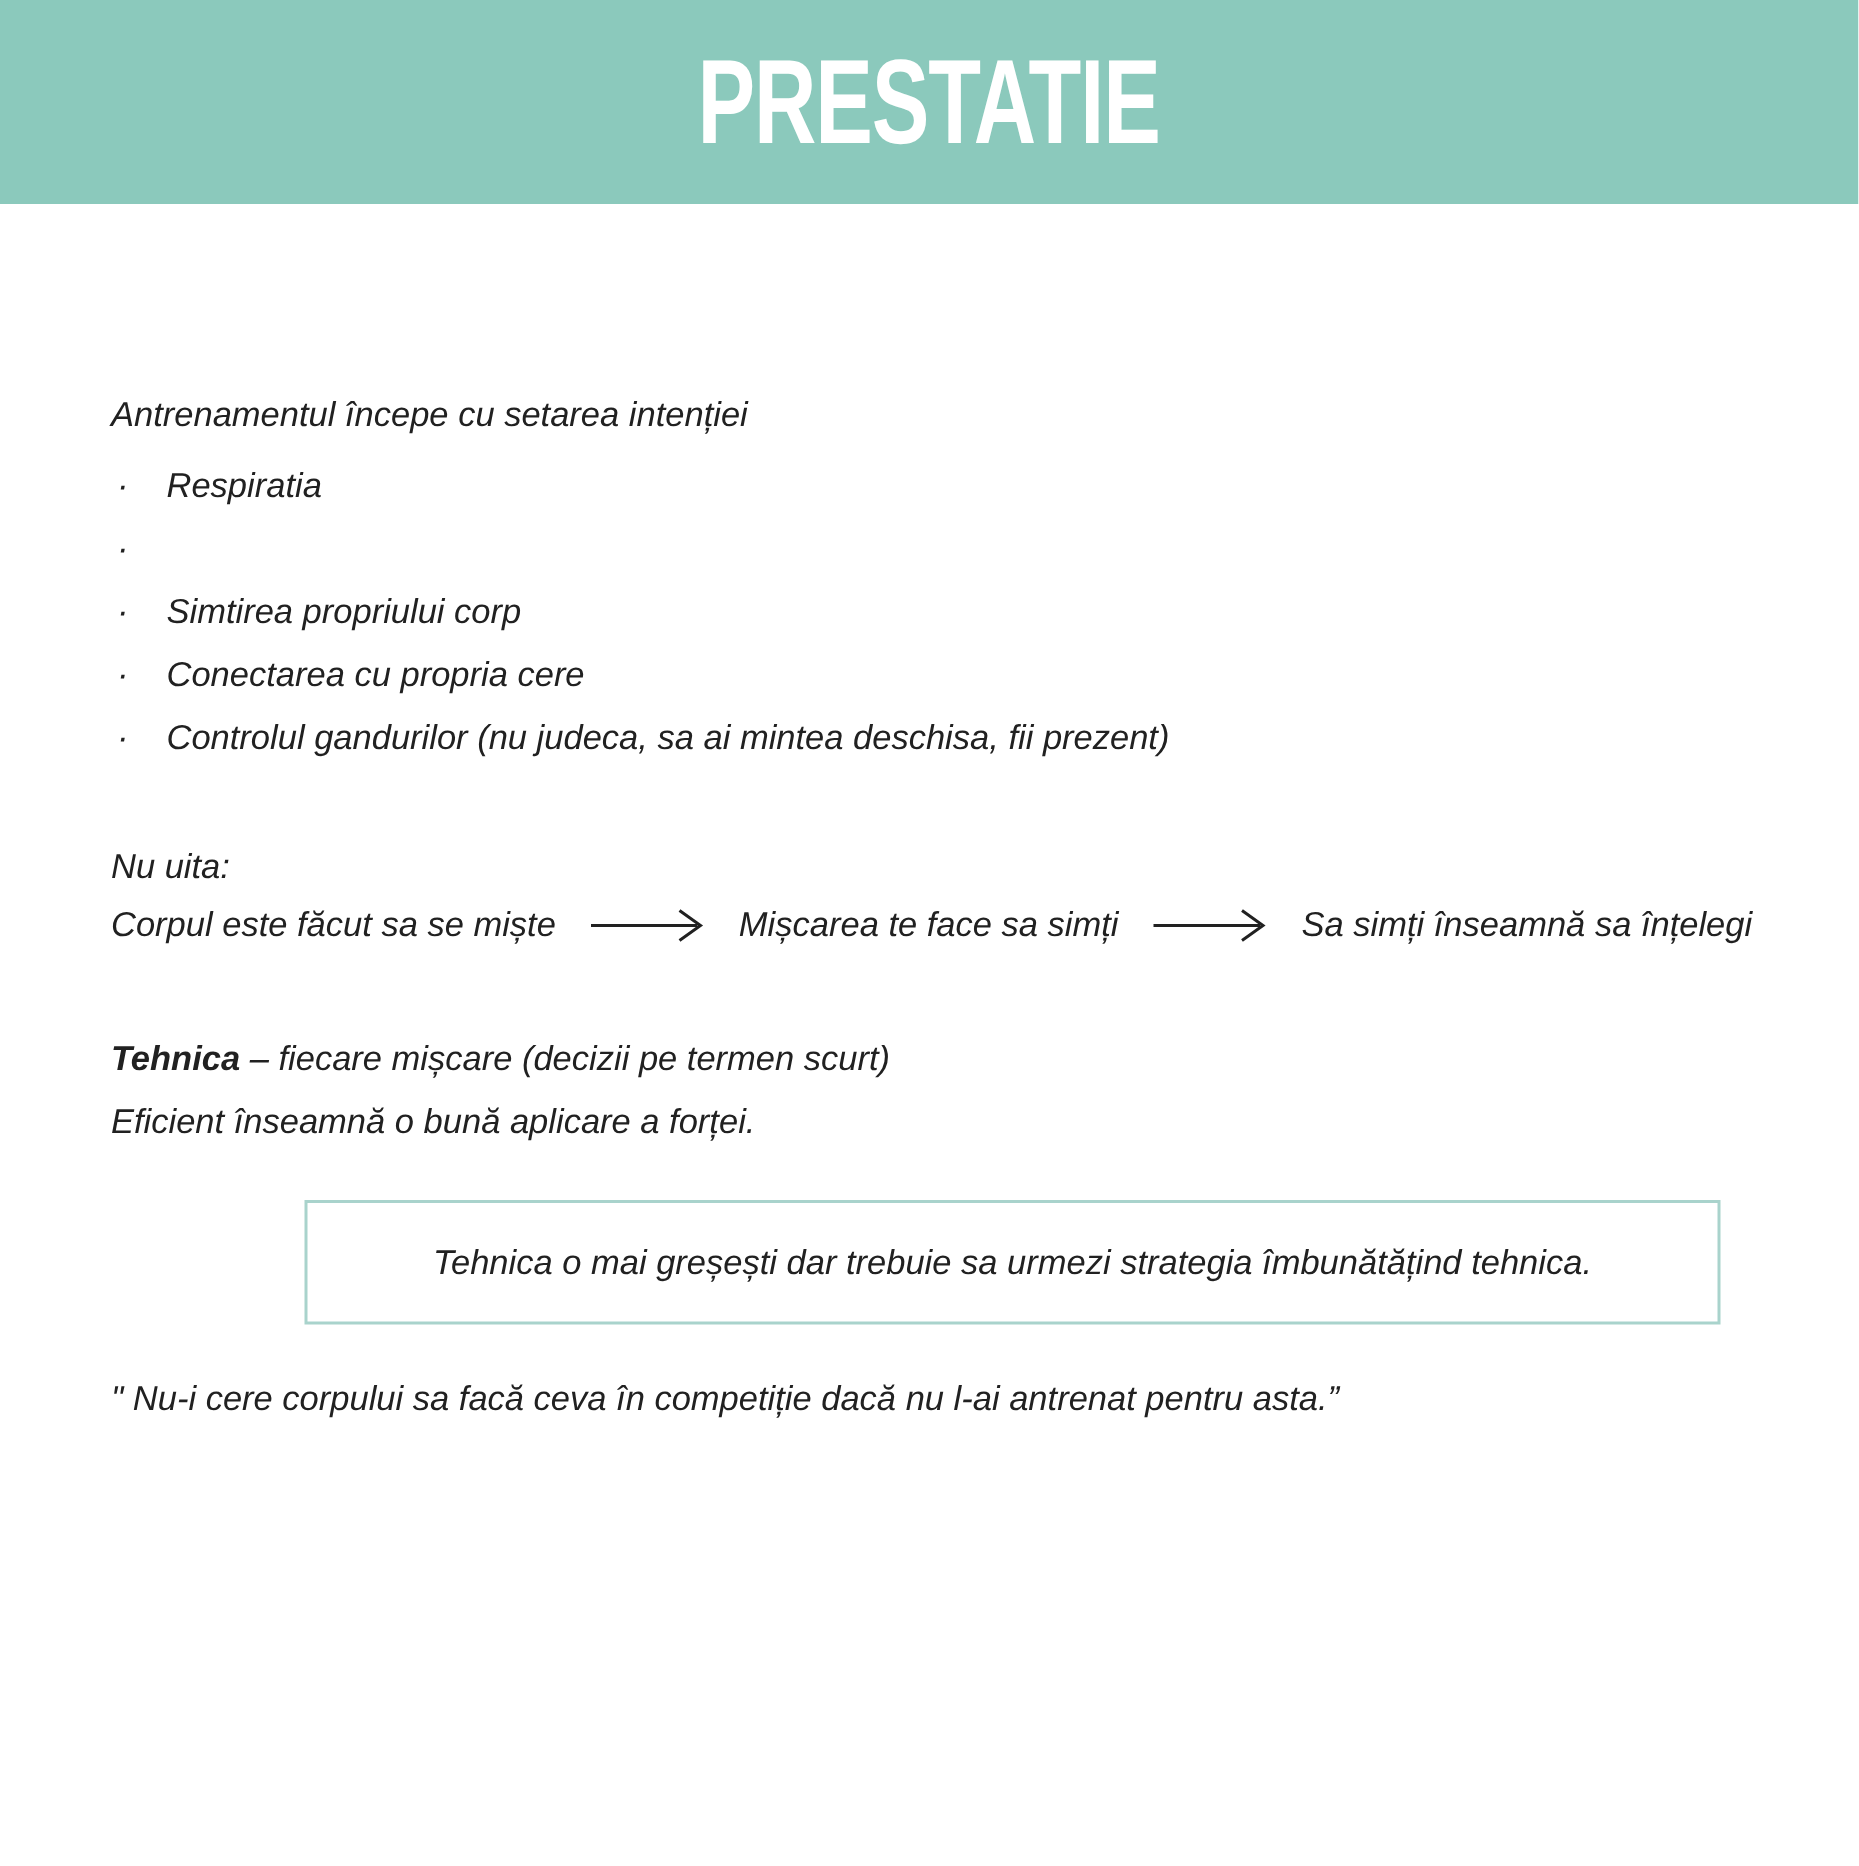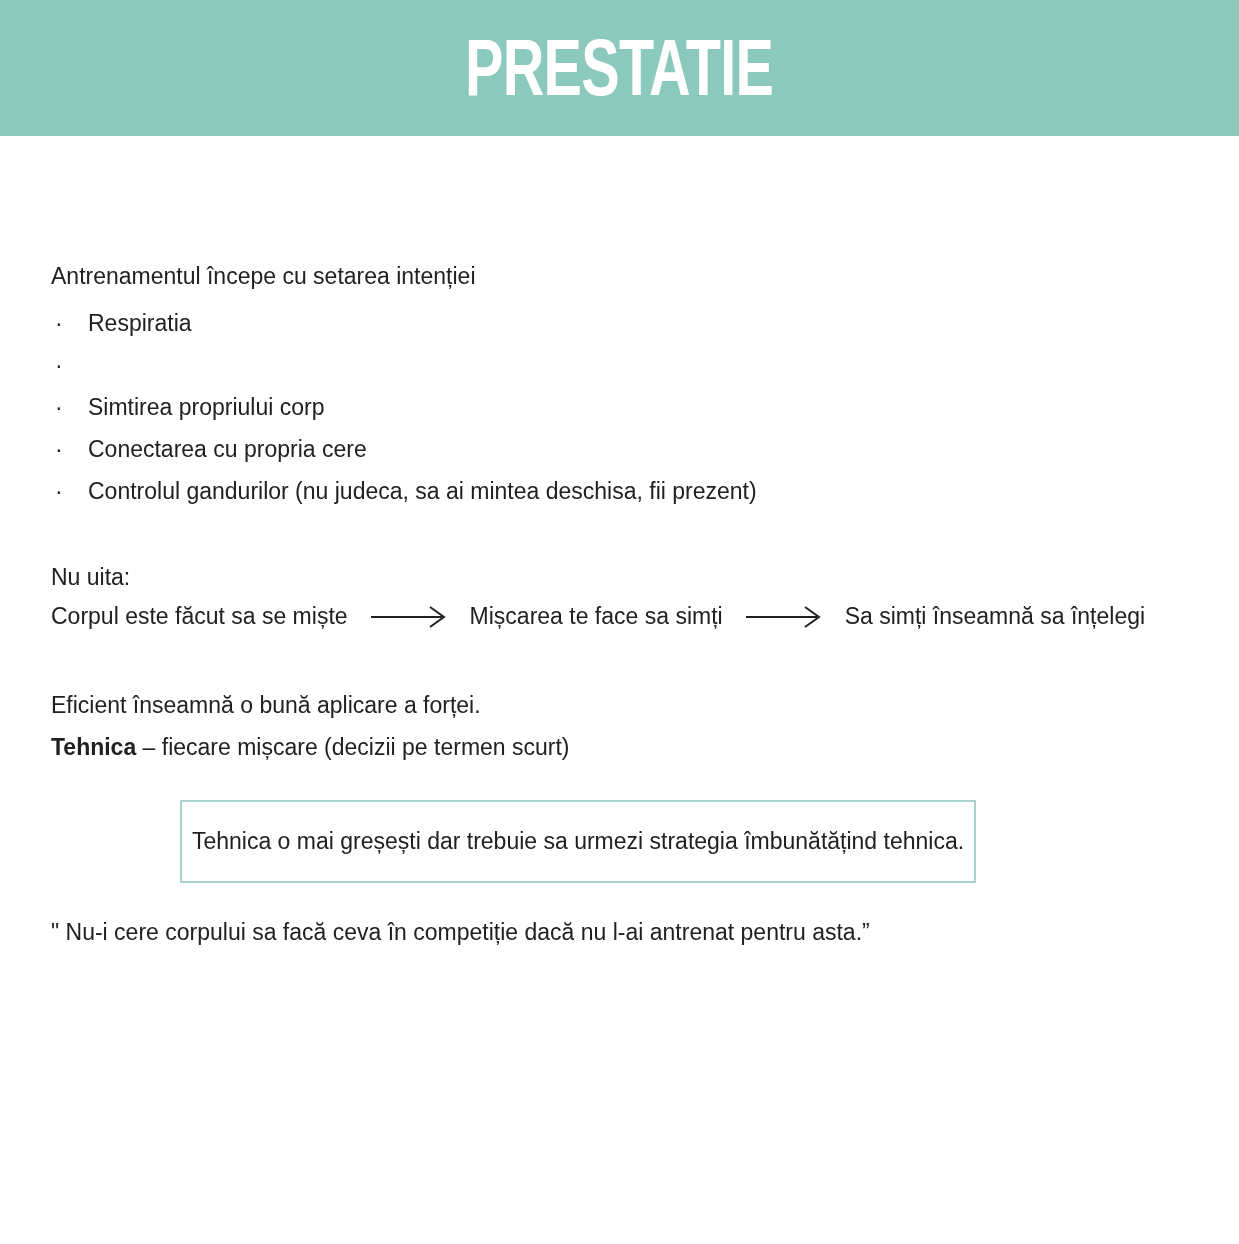--- a/index.html
+++ b/index.html
@@ -23,21 +23,21 @@
     color: var(--title-color, #ffffff);
     font-size: 80px;
     font-weight: 700;
     letter-spacing: -1px;
     transform: scaleX(0.72);
     transform-origin: center;
     white-space: nowrap;
   }
 
   
-  .content { padding: 0 51px; }
+  .content { padding: 0 74px; font-style: italic; }
 
   .intro { margin-top: 127px; }
 
   .bullets { list-style: none; margin-top: 12px; }
   .bullets li {
     display: flex;
     align-items: center;
     height: 42px;
   }
   .bullets .dot {
@@ -56,21 +56,21 @@
   }
   .flow .arrow { margin: 0 22px; flex: 0 0 auto; display: block; }
 
   .defs { margin-top: 54px; }
   .defs p { line-height: 42px; }
   .defs strong { font-weight: 700; }
 
   .callout {
     margin-top: 32px;
     margin-left: 129px;
-    width: 796px;
+    width: 944px;
     height: 83px;
     border: 2px solid var(--callout-border, #a9d3cc);
     display: flex;
     align-items: center;
     justify-content: center;
   }
   .callout span { white-space: nowrap; }
 
   .para {
     margin-top: 28px;
@@ -123,22 +123,22 @@
     </svg>
     <span>Mișcarea te face sa simți</span>
     <svg class="arrow" width="78" height="26" viewBox="0 0 78 26">
       <line x1="1" y1="13" x2="72" y2="13" stroke="#212121" stroke-width="2"></line>
       <polyline points="60,3 74,13 60,23" fill="none" stroke="#212121" stroke-width="2"></polyline>
     </svg>
     <span>Sa simți înseamnă sa înțelegi</span>
   </div>
 
   <div class="defs">
+    <p><strong>Tehnica</strong><span> – fiecare mișcare (decizii pe termen scurt)</span></p>
     <p><strong></strong><span>Eficient înseamnă o bună aplicare a forței.</span></p>
-    <p><strong>Tehnica</strong><span> – fiecare mișcare (decizii pe termen scurt)</span></p>
   </div>
 
   <div class="callout">
     <span>Tehnica o mai greșești dar trebuie sa urmezi strategia îmbunătățind tehnica.</span>
   </div>
 
 
   <p class="quote">" Nu-i cere corpului sa facă ceva în competiție dacă nu l-ai antrenat pentru asta.”</p>
 
 </div>

